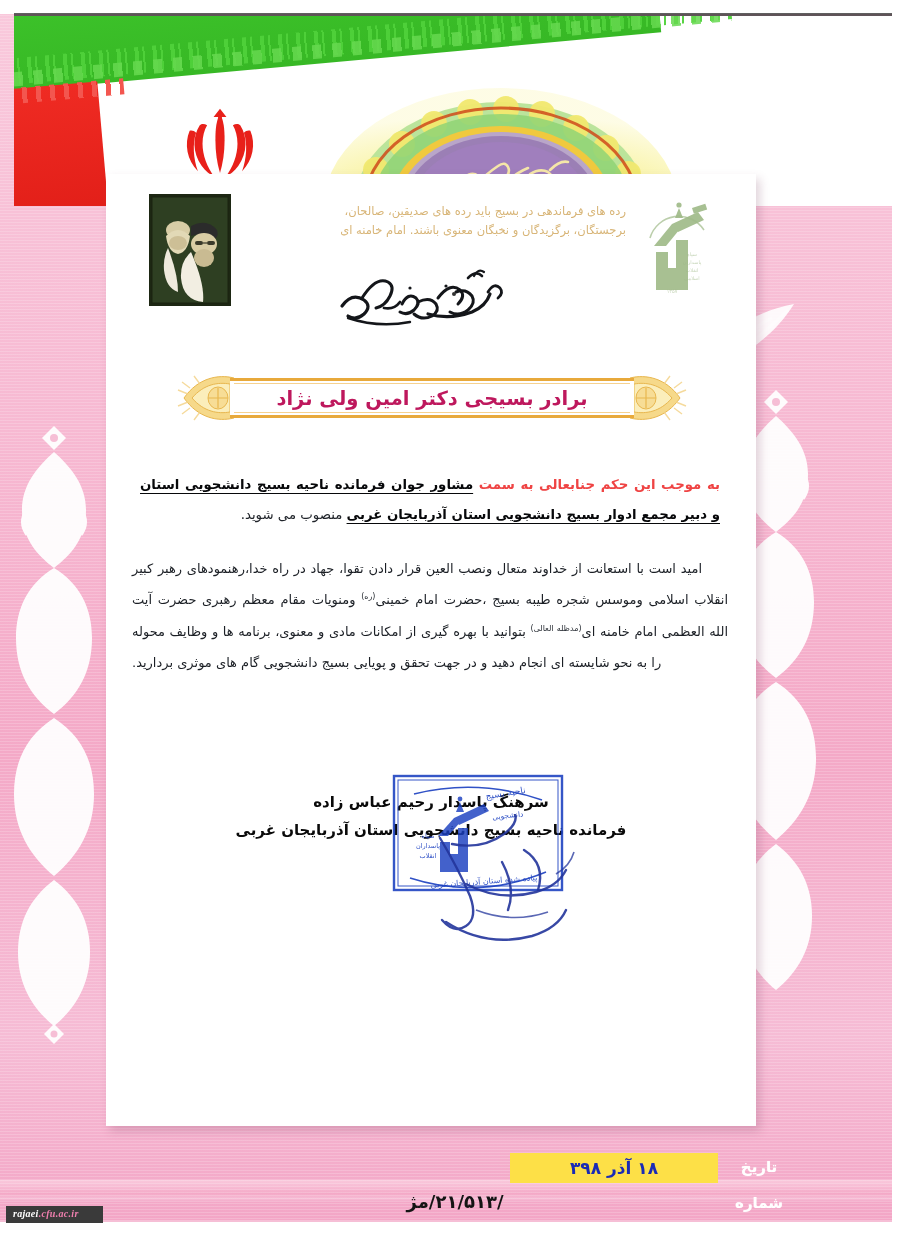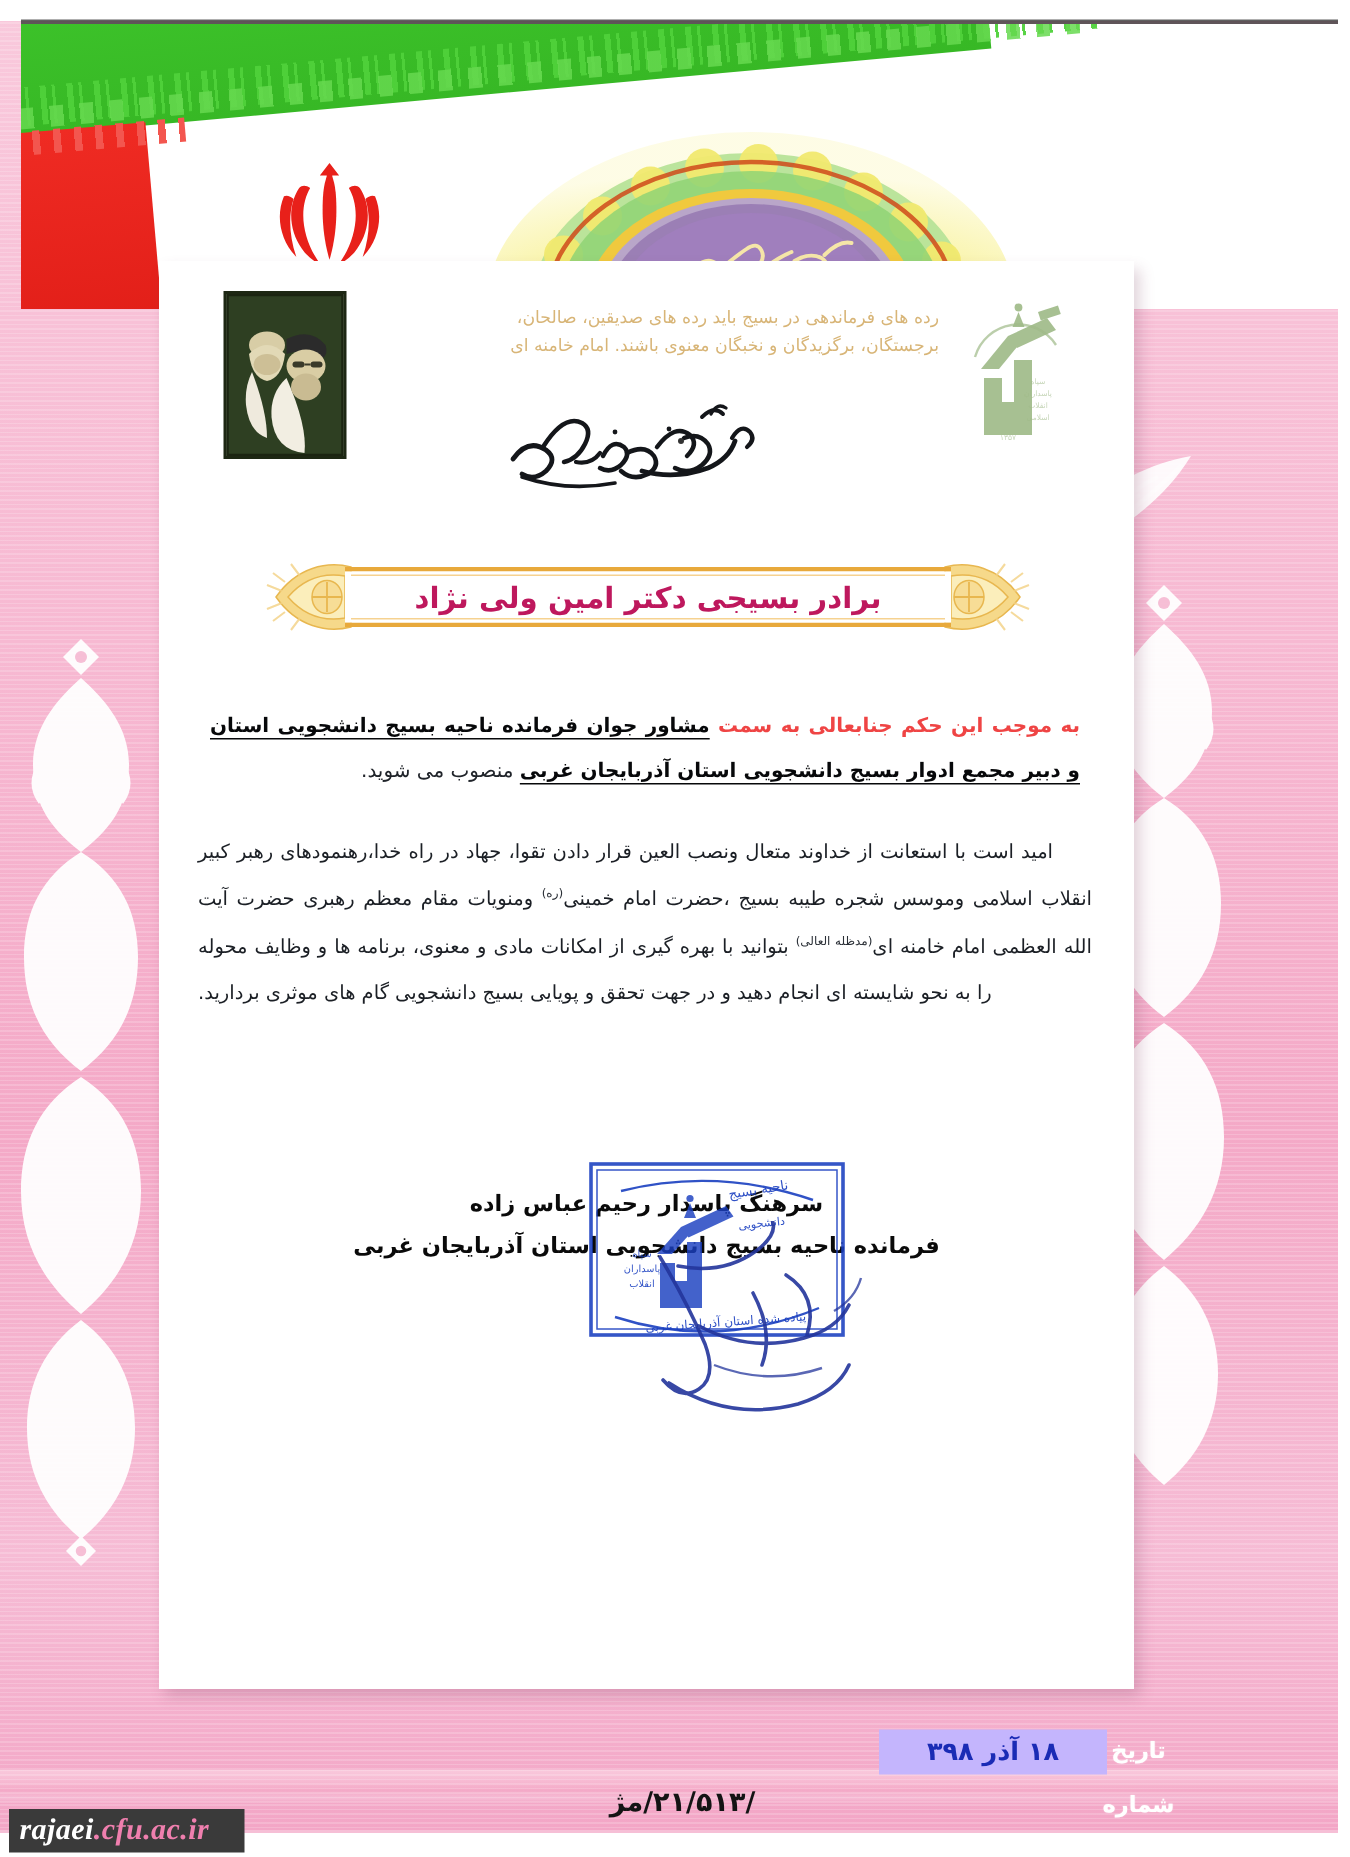--- a/index.html
+++ b/index.html
@@ -155,41 +155,41 @@
     position:absolute;left:540px;top:1153px;width:250px;height:70px;
     direction:rtl;
   }
   .meta-row{position:relative;height:32px;margin-bottom:4px;}
   .meta-label{
     position:absolute;right:0;top:5px;width:62px;
     text-align:center;color:#ffffff;font-size:15px;font-weight:bold;
     text-shadow:0 0 1px rgba(255,255,255,.6);
   }
   .meta-box{
-    position:absolute;right:52px;top:0;width:152px;height:30px;
-    background:#c4b5fd;
+    position:absolute;right:72px;top:0;width:208px;height:30px;
+    background:#fde047;
     display:flex;align-items:center;justify-content:center;
   }
   .meta-value{
     font-size:17px;font-weight:bold;color:#1a2bb5;letter-spacing:1px;
     direction:rtl;
   }
   .meta-value.black{color:#171717;}
   .meta-suffix{
     position:absolute;right:250px;top:38px;width:170px;
     text-align:center;font-size:18px;font-weight:bold;color:#141414;
     letter-spacing:.5px;
   }
 
   
   .watermark{
     position:absolute;left:6px;top:1206px;
     background:#3a3a3a;padding:2px 24px 3px 7px;
     font-family:"Liberation Serif","DejaVu Serif",serif;
-    font-style:italic;font-weight:bold;font-size:20px;
+    font-style:italic;font-weight:bold;font-size:10px;
     letter-spacing:.3px;line-height:1.2;
     direction:ltr;
   }
   .wm-a{color:#ffffff;}
   .wm-b{color:#ef7fae;}
 
   
   .orn{position:absolute;width:96px;height:640px;}
   .orn.left{left:6px;top:418px;}
   .orn.right{right:76px;top:382px;}

